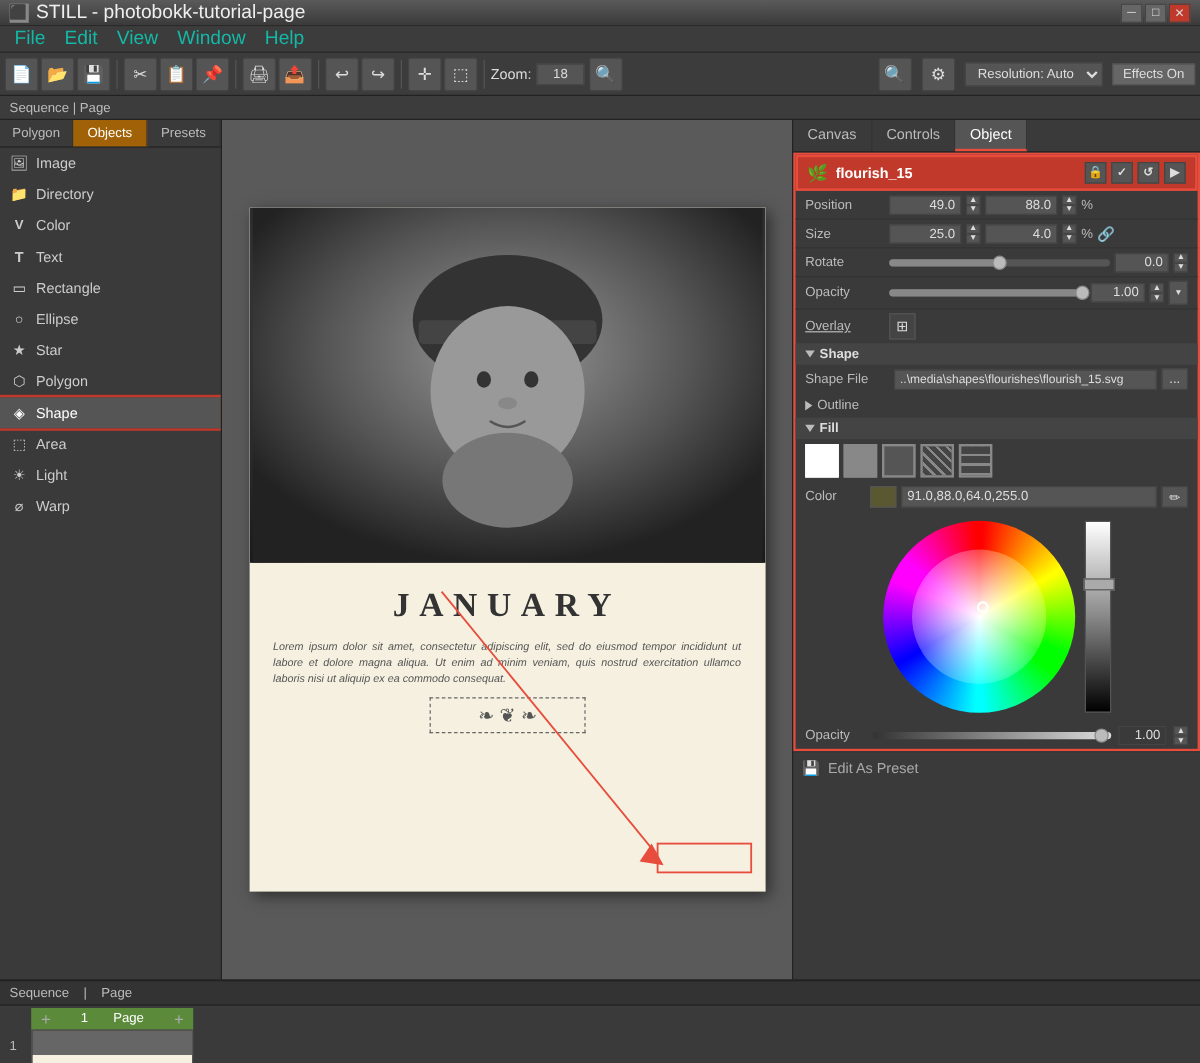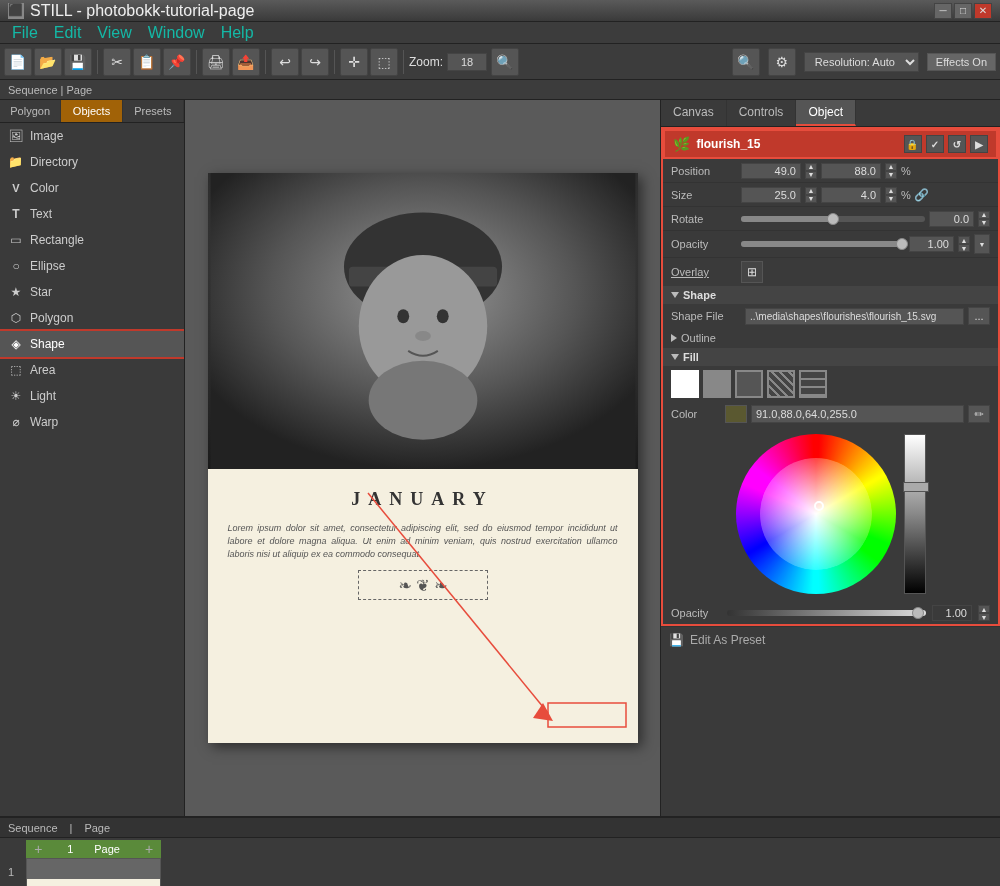--- a/index.html
+++ b/index.html
@@ -40,21 +40,21 @@
     .panel-item.selected { background: #555; color: #fff; outline: 2px solid #c0392b; }
     .panel-item .item-icon { width: 16px; height: 16px; display: flex; align-items: center; justify-content: center; font-size: 12px; flex-shrink: 0; }
 
     
     #canvas-area { flex: 1; background: #5a5a5a; overflow: hidden; position: relative; display: flex; align-items: center; justify-content: center; }
     #page-canvas { width: 430px; height: 570px; background: #f5f0e0; position: relative; overflow: hidden; box-shadow: 4px 4px 12px rgba(0,0,0,0.5); }
     #page-photo { width: 100%; height: 52%; background: #888; overflow: hidden; position: relative; }
     #page-photo-img { width: 100%; height: 100%; background: linear-gradient(135deg, #2a2a2a 0%, #555 40%, #888 70%, #333 100%); position: relative; }
     .baby-overlay { position: absolute; top: 0; left: 0; width: 100%; height: 100%; background: radial-gradient(ellipse at 50% 30%, #666 0%, #3a3a3a 60%, #1a1a1a 100%); }
     #page-lower { padding: 20px; text-align: center; }
-    .page-title { font-family: serif; font-size: 18px; letter-spacing: 8px; color: #333; margin-bottom: 12px; font-weight: bold; }
+    .page-title { font-family: serif; font-size: 28px; letter-spacing: 8px; color: #333; margin-bottom: 12px; font-weight: bold; }
     .page-text { font-size: 9px; color: #555; line-height: 1.4; text-align: justify; margin-bottom: 10px; font-style: italic; }
     .flourish-area { border: 1px dashed #666; width: 130px; margin: 0 auto; height: 30px; display: flex; align-items: center; justify-content: center; color: #444; font-size: 10px; position: relative; }
 
     
     .arrow-overlay { position: absolute; top: 0; left: 0; width: 100%; height: 100%; pointer-events: none; }
 
     
     #right-panel { width: 340px; background: #3a3a3a; border-left: 1px solid #222; display: flex; flex-direction: column; }
     #right-tabs { display: flex; border-bottom: 1px solid #222; }
     .right-tab { padding: 5px 12px; font-size: 12px; cursor: pointer; color: #bbb; border-right: 1px solid #333; }

